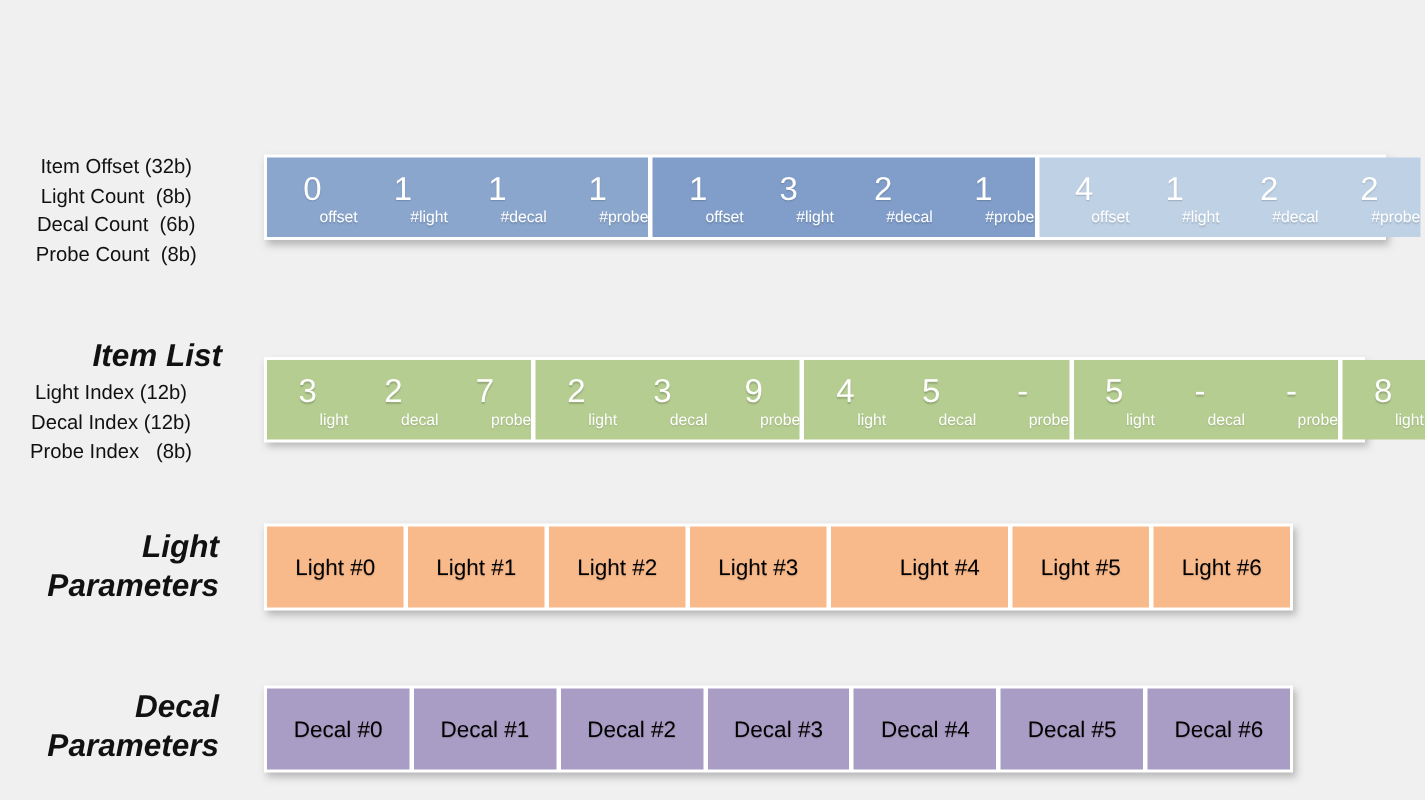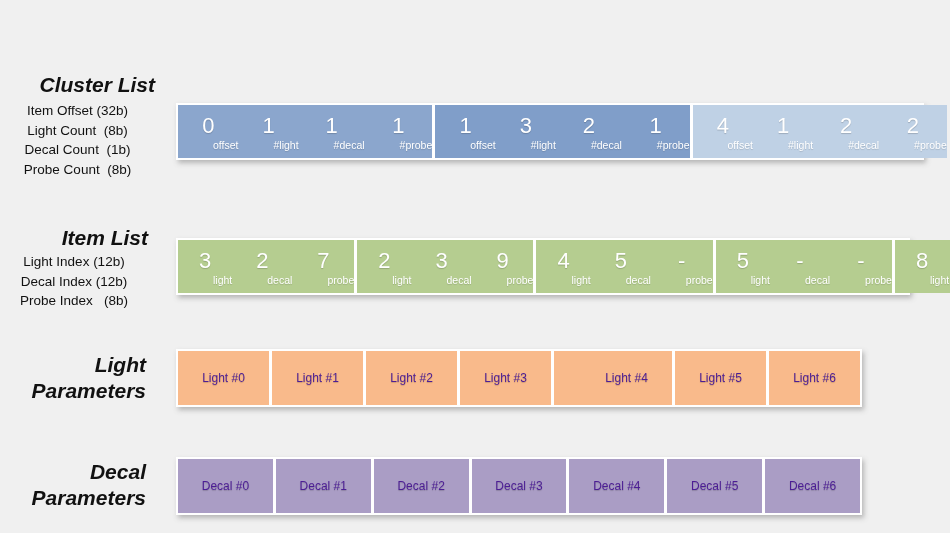--- a/index.html
+++ b/index.html
@@ -32,21 +32,21 @@
   .pair {
     flex: 1; display: flex; flex-direction: column;
     align-items: center; justify-content: center;
     color: #ffffff; row-gap: 1px; padding-top: 2px;
   }
   .pv { font-size: 22px; line-height: 24px; text-shadow: 0 1px 1px rgba(0,0,0,0.18); }
   .pl { font-size: 10.5px; line-height: 12px; text-shadow: 0 1px 1px rgba(0,0,0,0.15); margin-left: 35px; }
 
   .param-cell {
     flex: 1; display: flex; align-items: center; justify-content: center;
-    color: #4c1d95; font-size: 12px;
+    color: #000000; font-size: 15px;
     text-shadow: 0 1px 1px rgba(0,0,0,0.18);
   }
 
   #cluster-title { top: 72px;  left: 0; width: 155px; }
   #cluster-fields{ top: 101px; left: 0; width: 155px; }
   #cluster-row   { left: 176px; top: 103px; width: 748px; height: 57px; }
 
   #item-title  { top: 225px; left: 0; width: 148px; }
   #item-fields { top: 252px; left: 0; width: 148px; }
   #item-row    { left: 176px; top: 238px; width: 734px; height: 57px; }
@@ -57,25 +57,24 @@
   #decal-title { top: 459px; left: 0; width: 146px; }
   #decal-row   { left: 176px; top: 457px; width: 686px; height: 58px; }
 
   .title-line { display: block; }
 </style>
 </head>
 <body>
 
 <div class="stage">
 
-  <div class="section-title" id="cluster-title">Cluster List</div>
   <div class="fields" id="cluster-fields">
       <div class="field-line">Item Offset (32b)</div>
       <div class="field-line">Light Count  (8b)</div>
-      <div class="field-line">Decal Count  (1b)</div>
+      <div class="field-line">Decal Count  (6b)</div>
       <div class="field-line">Probe Count  (8b)</div>
     </div>
   <div class="row" id="cluster-row">
       <div class="group" style="background: rgb(139, 166, 205);">
         <div class="pair">
           <div class="pv">0</div>
           <div class="pl">offset</div>
         </div>
         <div class="pair">
           <div class="pv">1</div>

